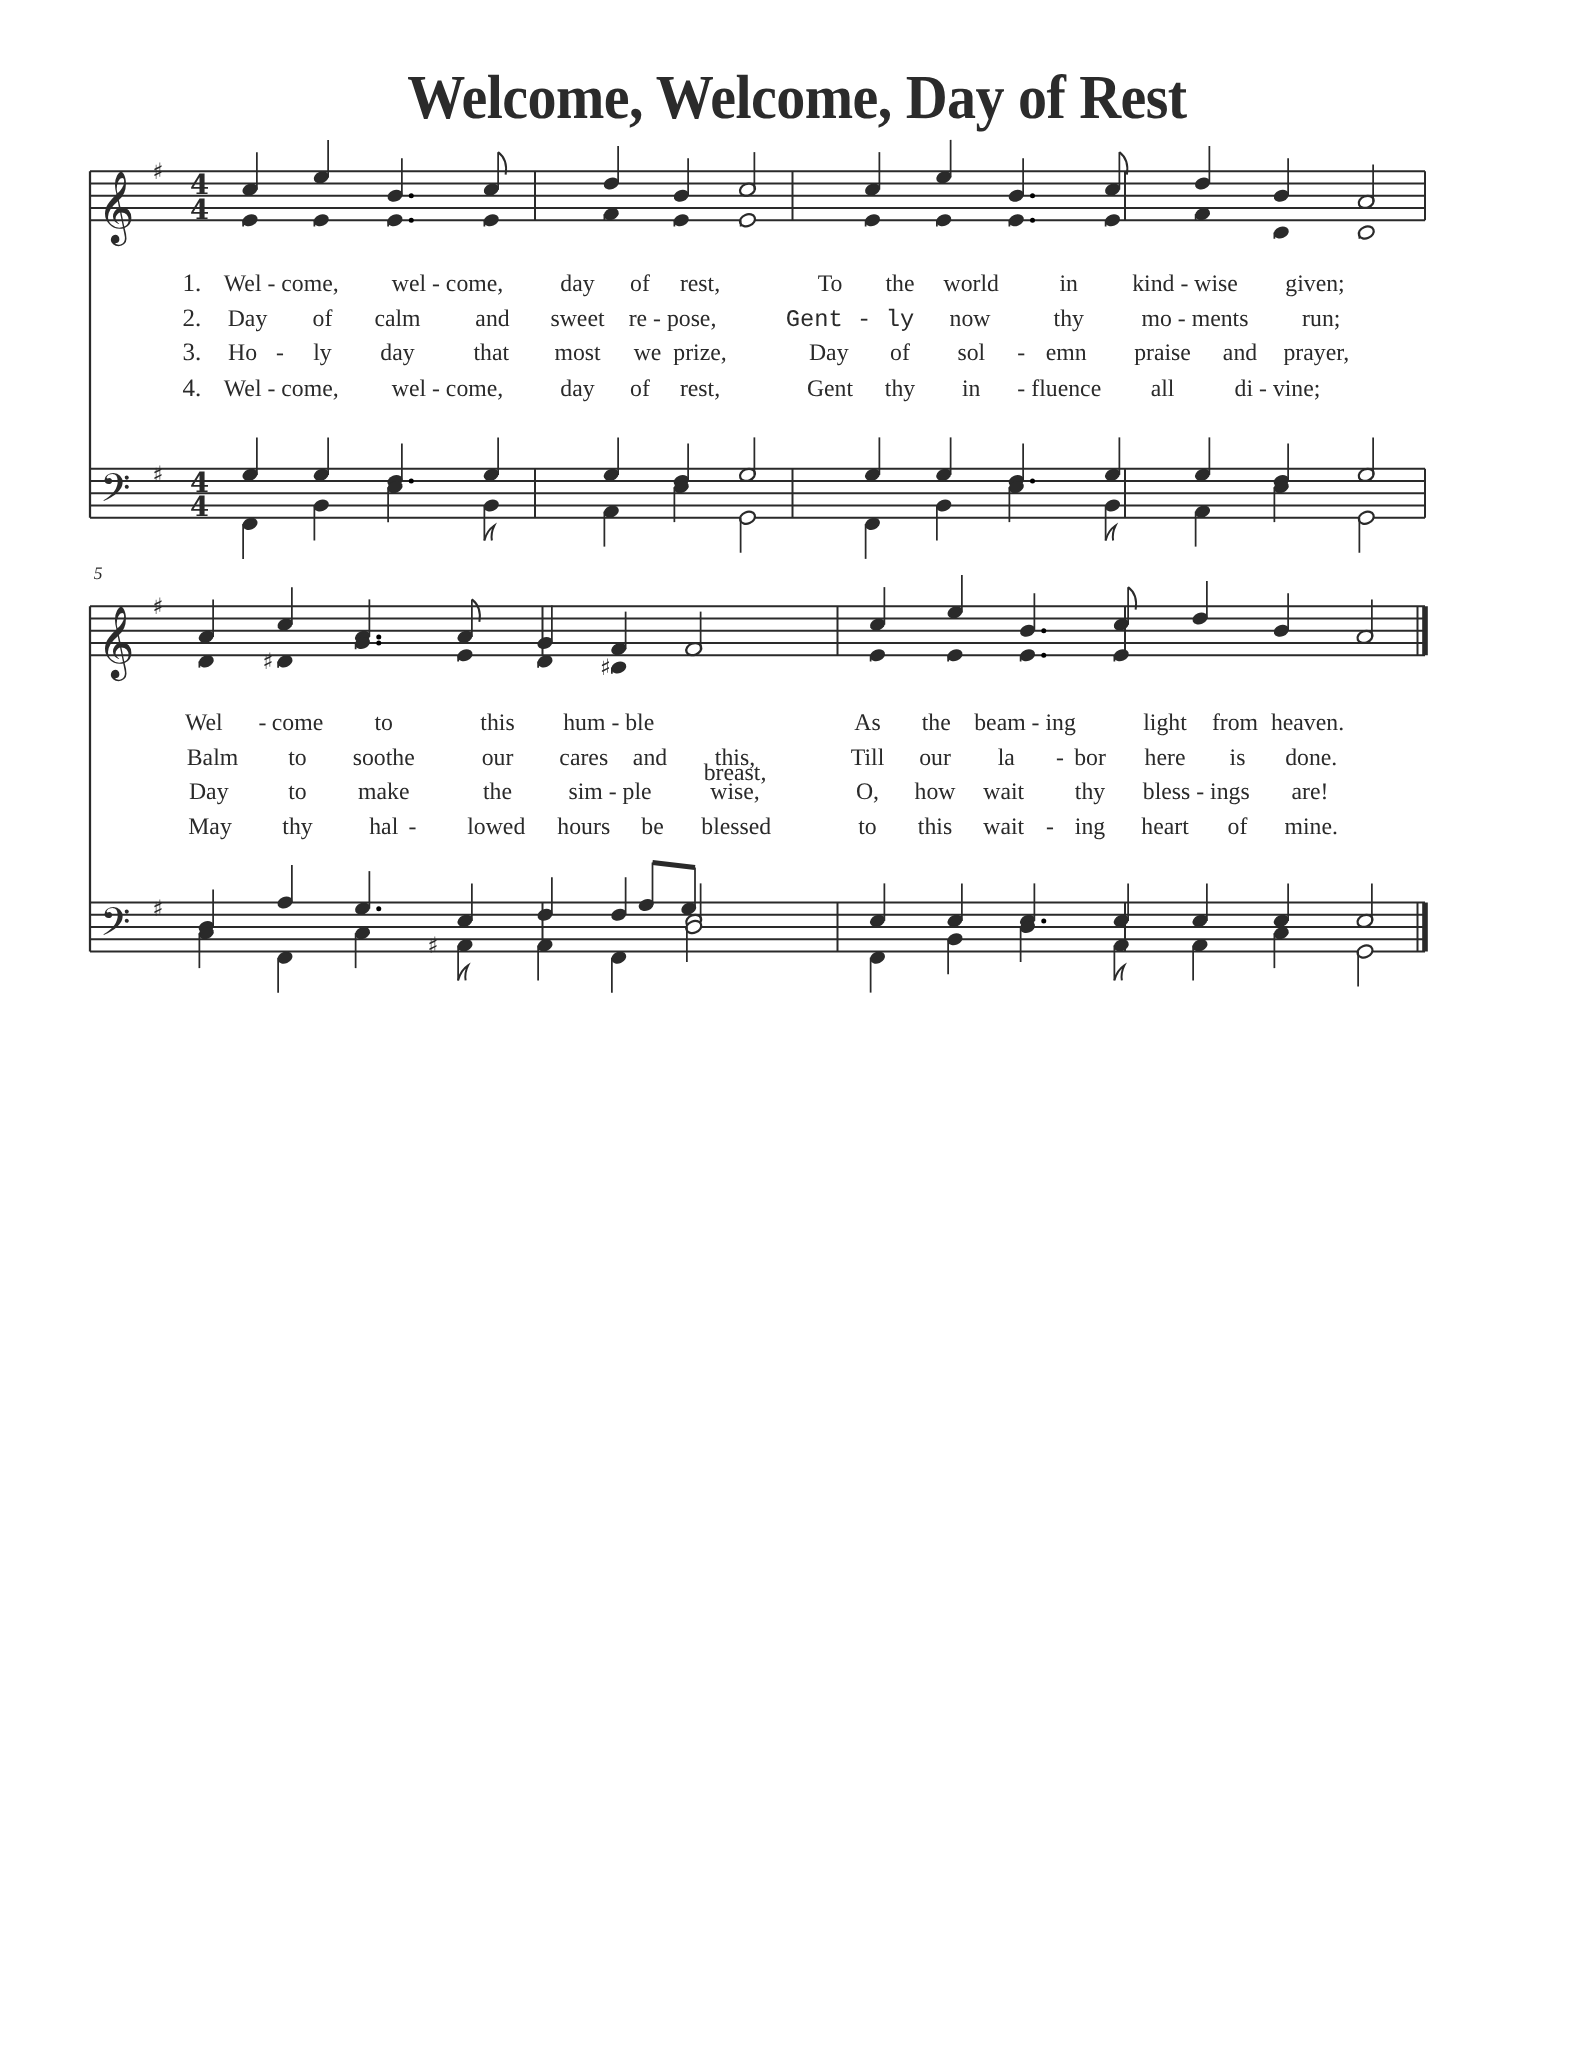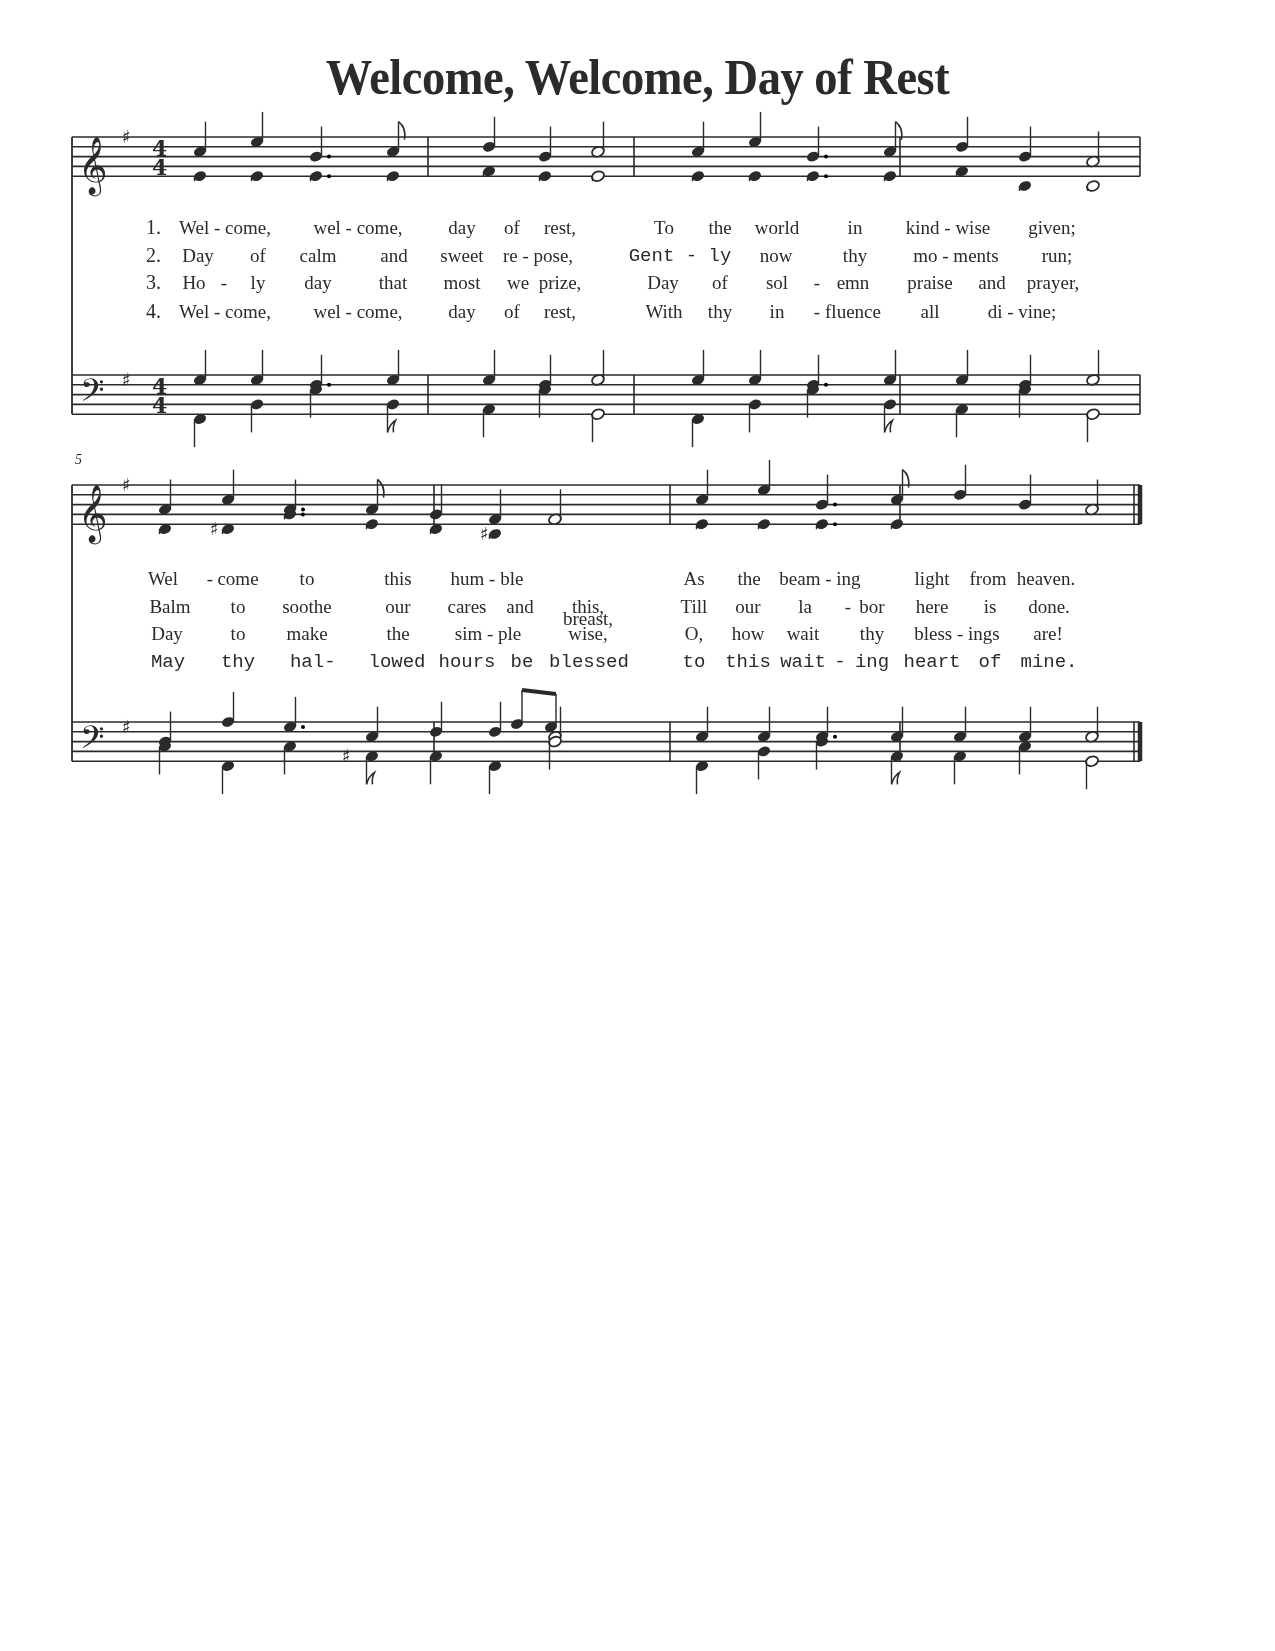--- a/index.html
+++ b/index.html
@@ -366,21 +366,21 @@
       <span style="left: 992px;">and</span>
       <span style="left: 1053px;">prayer,</span>
     </div>
     <div class="lyric-row" style="top: 301px; width: 1275px;">
       <div class="verse-num" style="left: 146px; top: -1px;">4.</div>
       <span style="left: 225px;">Wel - come,</span>
       <span style="left: 358px;">wel - come,</span>
       <span style="left: 462px;">day</span>
       <span style="left: 512px;">of</span>
       <span style="left: 560px;">rest,</span>
-      <span style="left: 664px;">With</span>
+      <span style="left: 664px;">Gent</span>
       <span style="left: 720px;">thy</span>
       <span style="left: 777px;">in</span>
       <span style="left: 817px;">-</span>
       <span style="left: 853px;">fluence</span>
       <span style="left: 930px;">all</span>
       <span style="left: 1022px;">di - vine;</span>
     </div>
     <div class="lyric-row" style="top: 568px; width: 1275px;">
       <span style="left: 163px;">Wel</span>
       <span style="left: 210px;">-</span>
@@ -420,21 +420,21 @@
       <span style="left: 398px;">the</span>
       <span style="left: 488px;">sim - ple</span>
       <span style="left: 588px;">wise,</span>
       <span style="left: 694px;">O,</span>
       <span style="left: 748px;">how</span>
       <span style="left: 803px;">wait</span>
       <span style="left: 872px;">thy</span>
       <span style="left: 957px;">bless - ings</span>
       <span style="left: 1048px;">are!</span>
     </div>
-    <div class="lyric-row" style="top: 651px; width: 1099px; font-family: Liberation Mono, monospace;">
+    <div class="lyric-row" style="top: 651px; width: 1099px;">
       <span style="left: 168px;">May</span>
       <span style="left: 238px;">thy</span>
       <span style="left: 307px;">hal</span>
       <span style="left: 330px;">-</span>
       <span style="left: 397px;">lowed</span>
       <span style="left: 467px;">hours</span>
       <span style="left: 522px;">be</span>
       <span style="left: 589px;">blessed</span>
       <span style="left: 694px;">to</span>
       <span style="left: 748px;">this</span>

